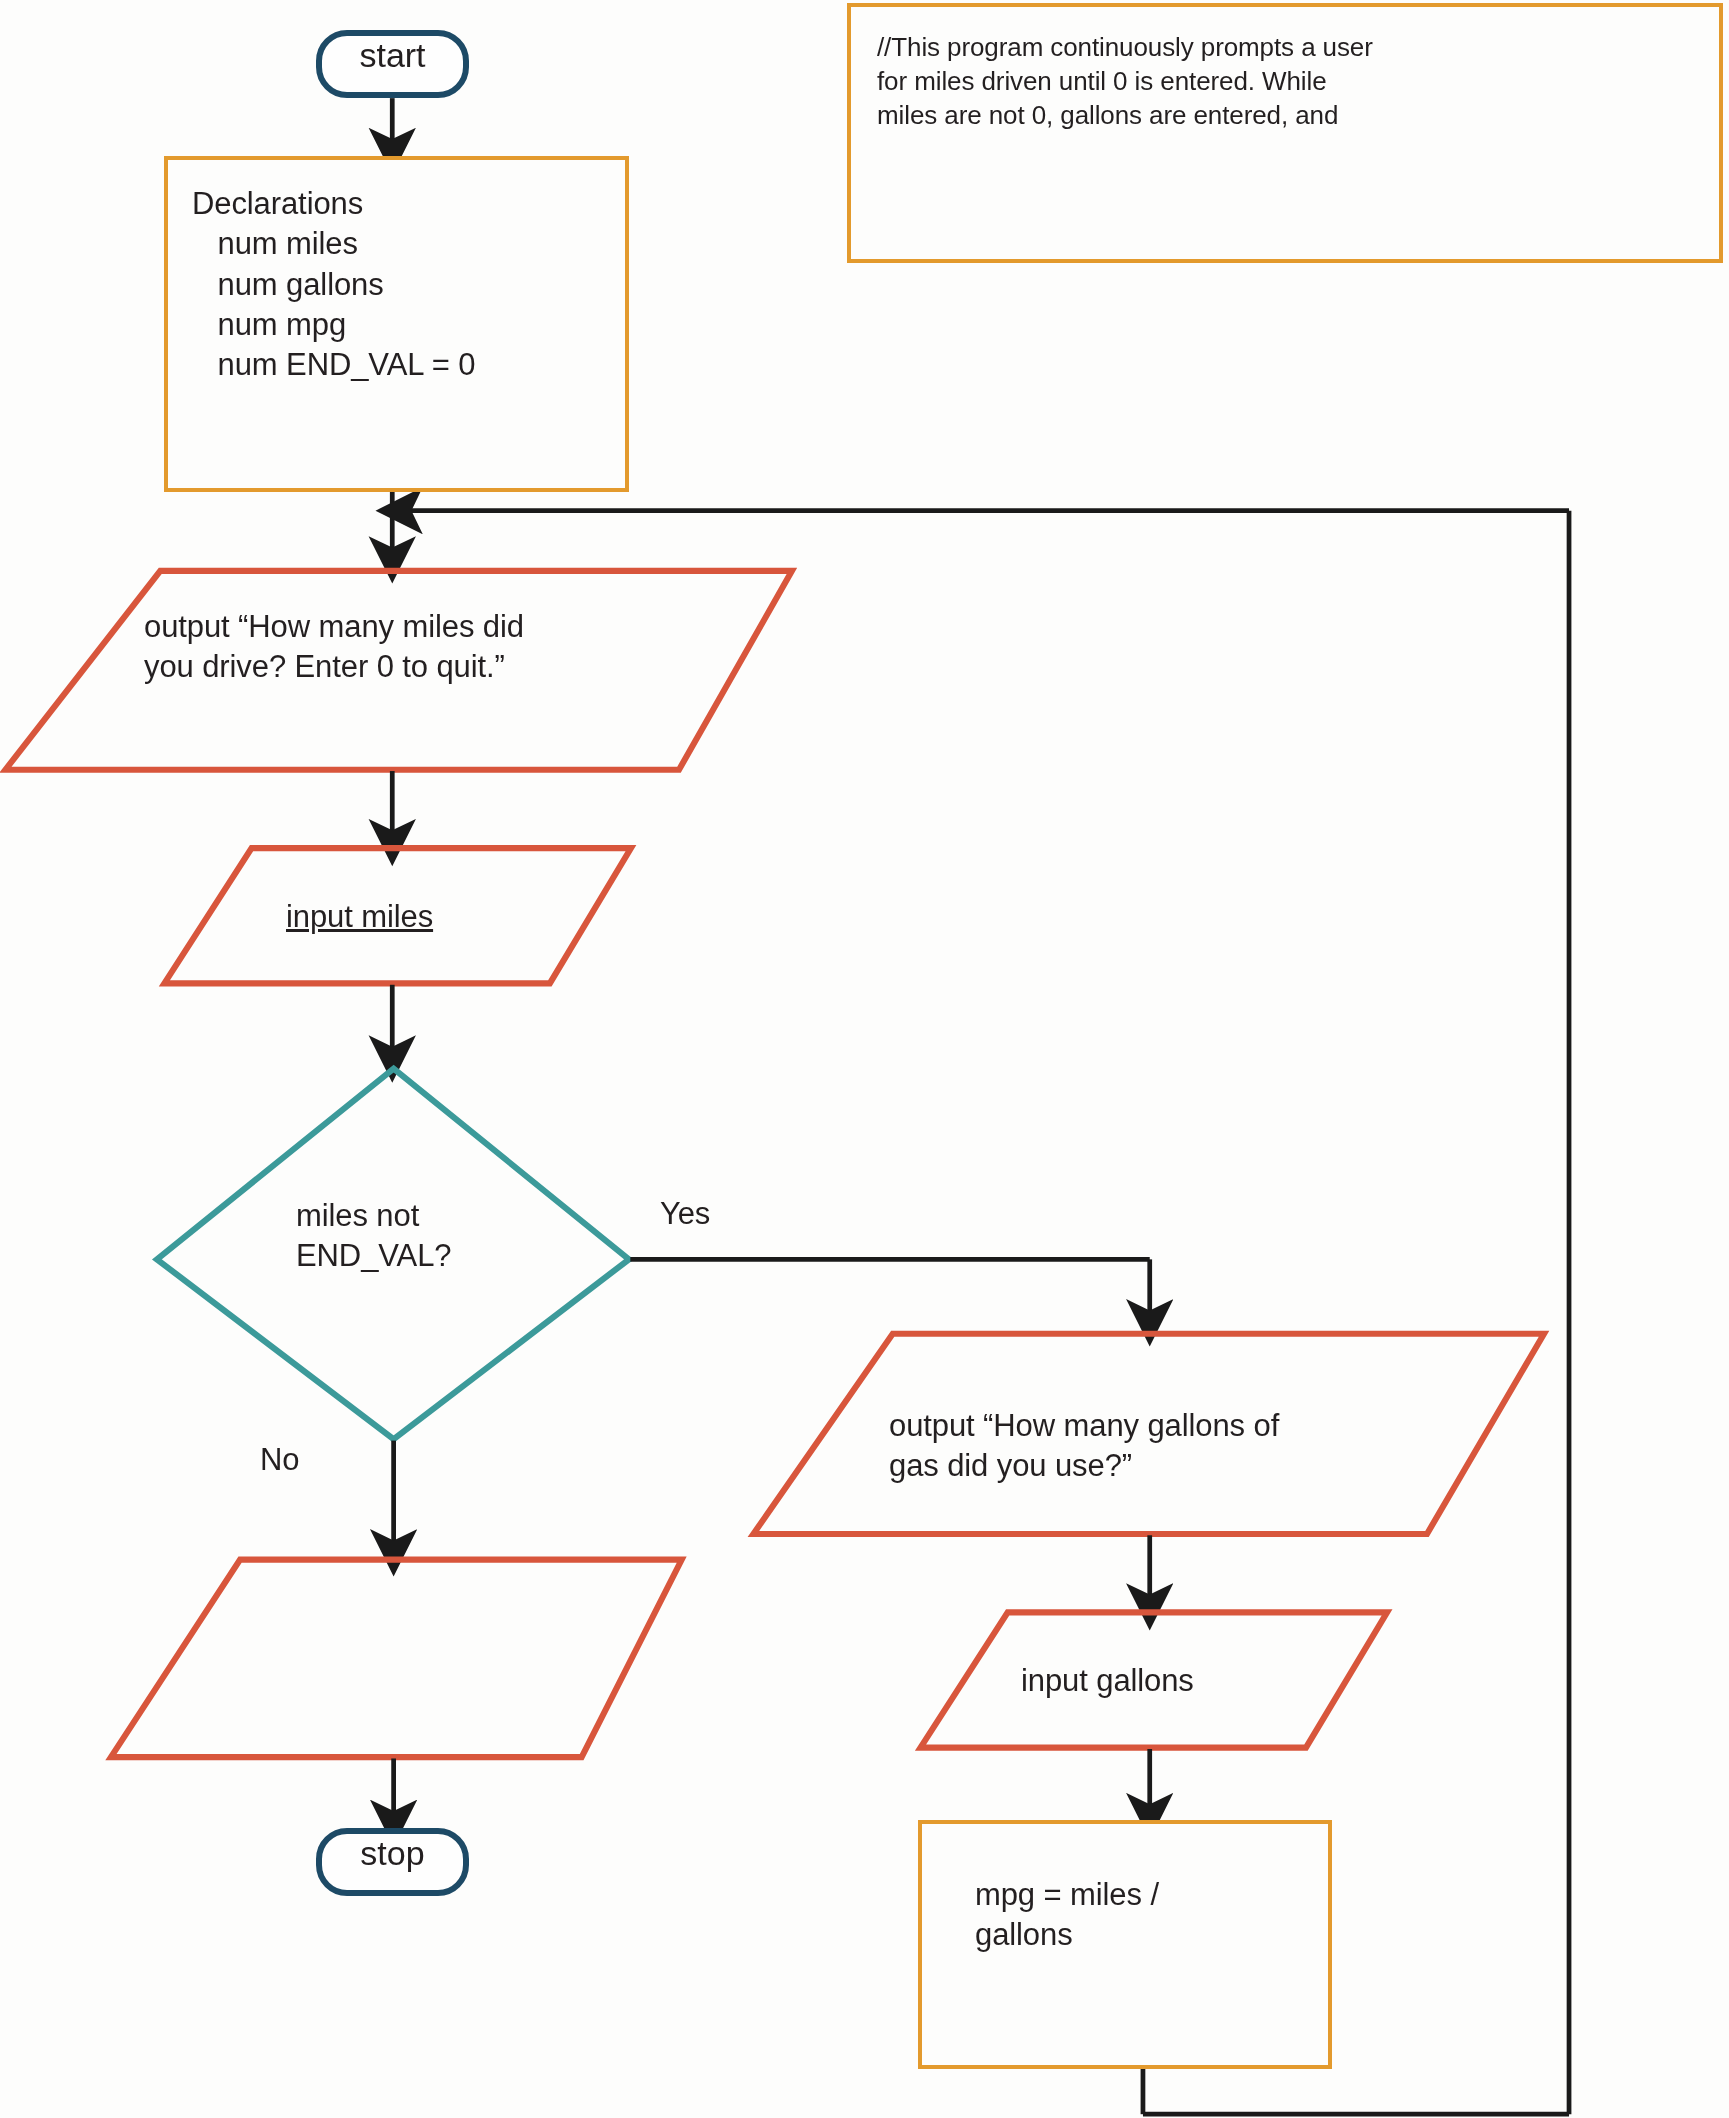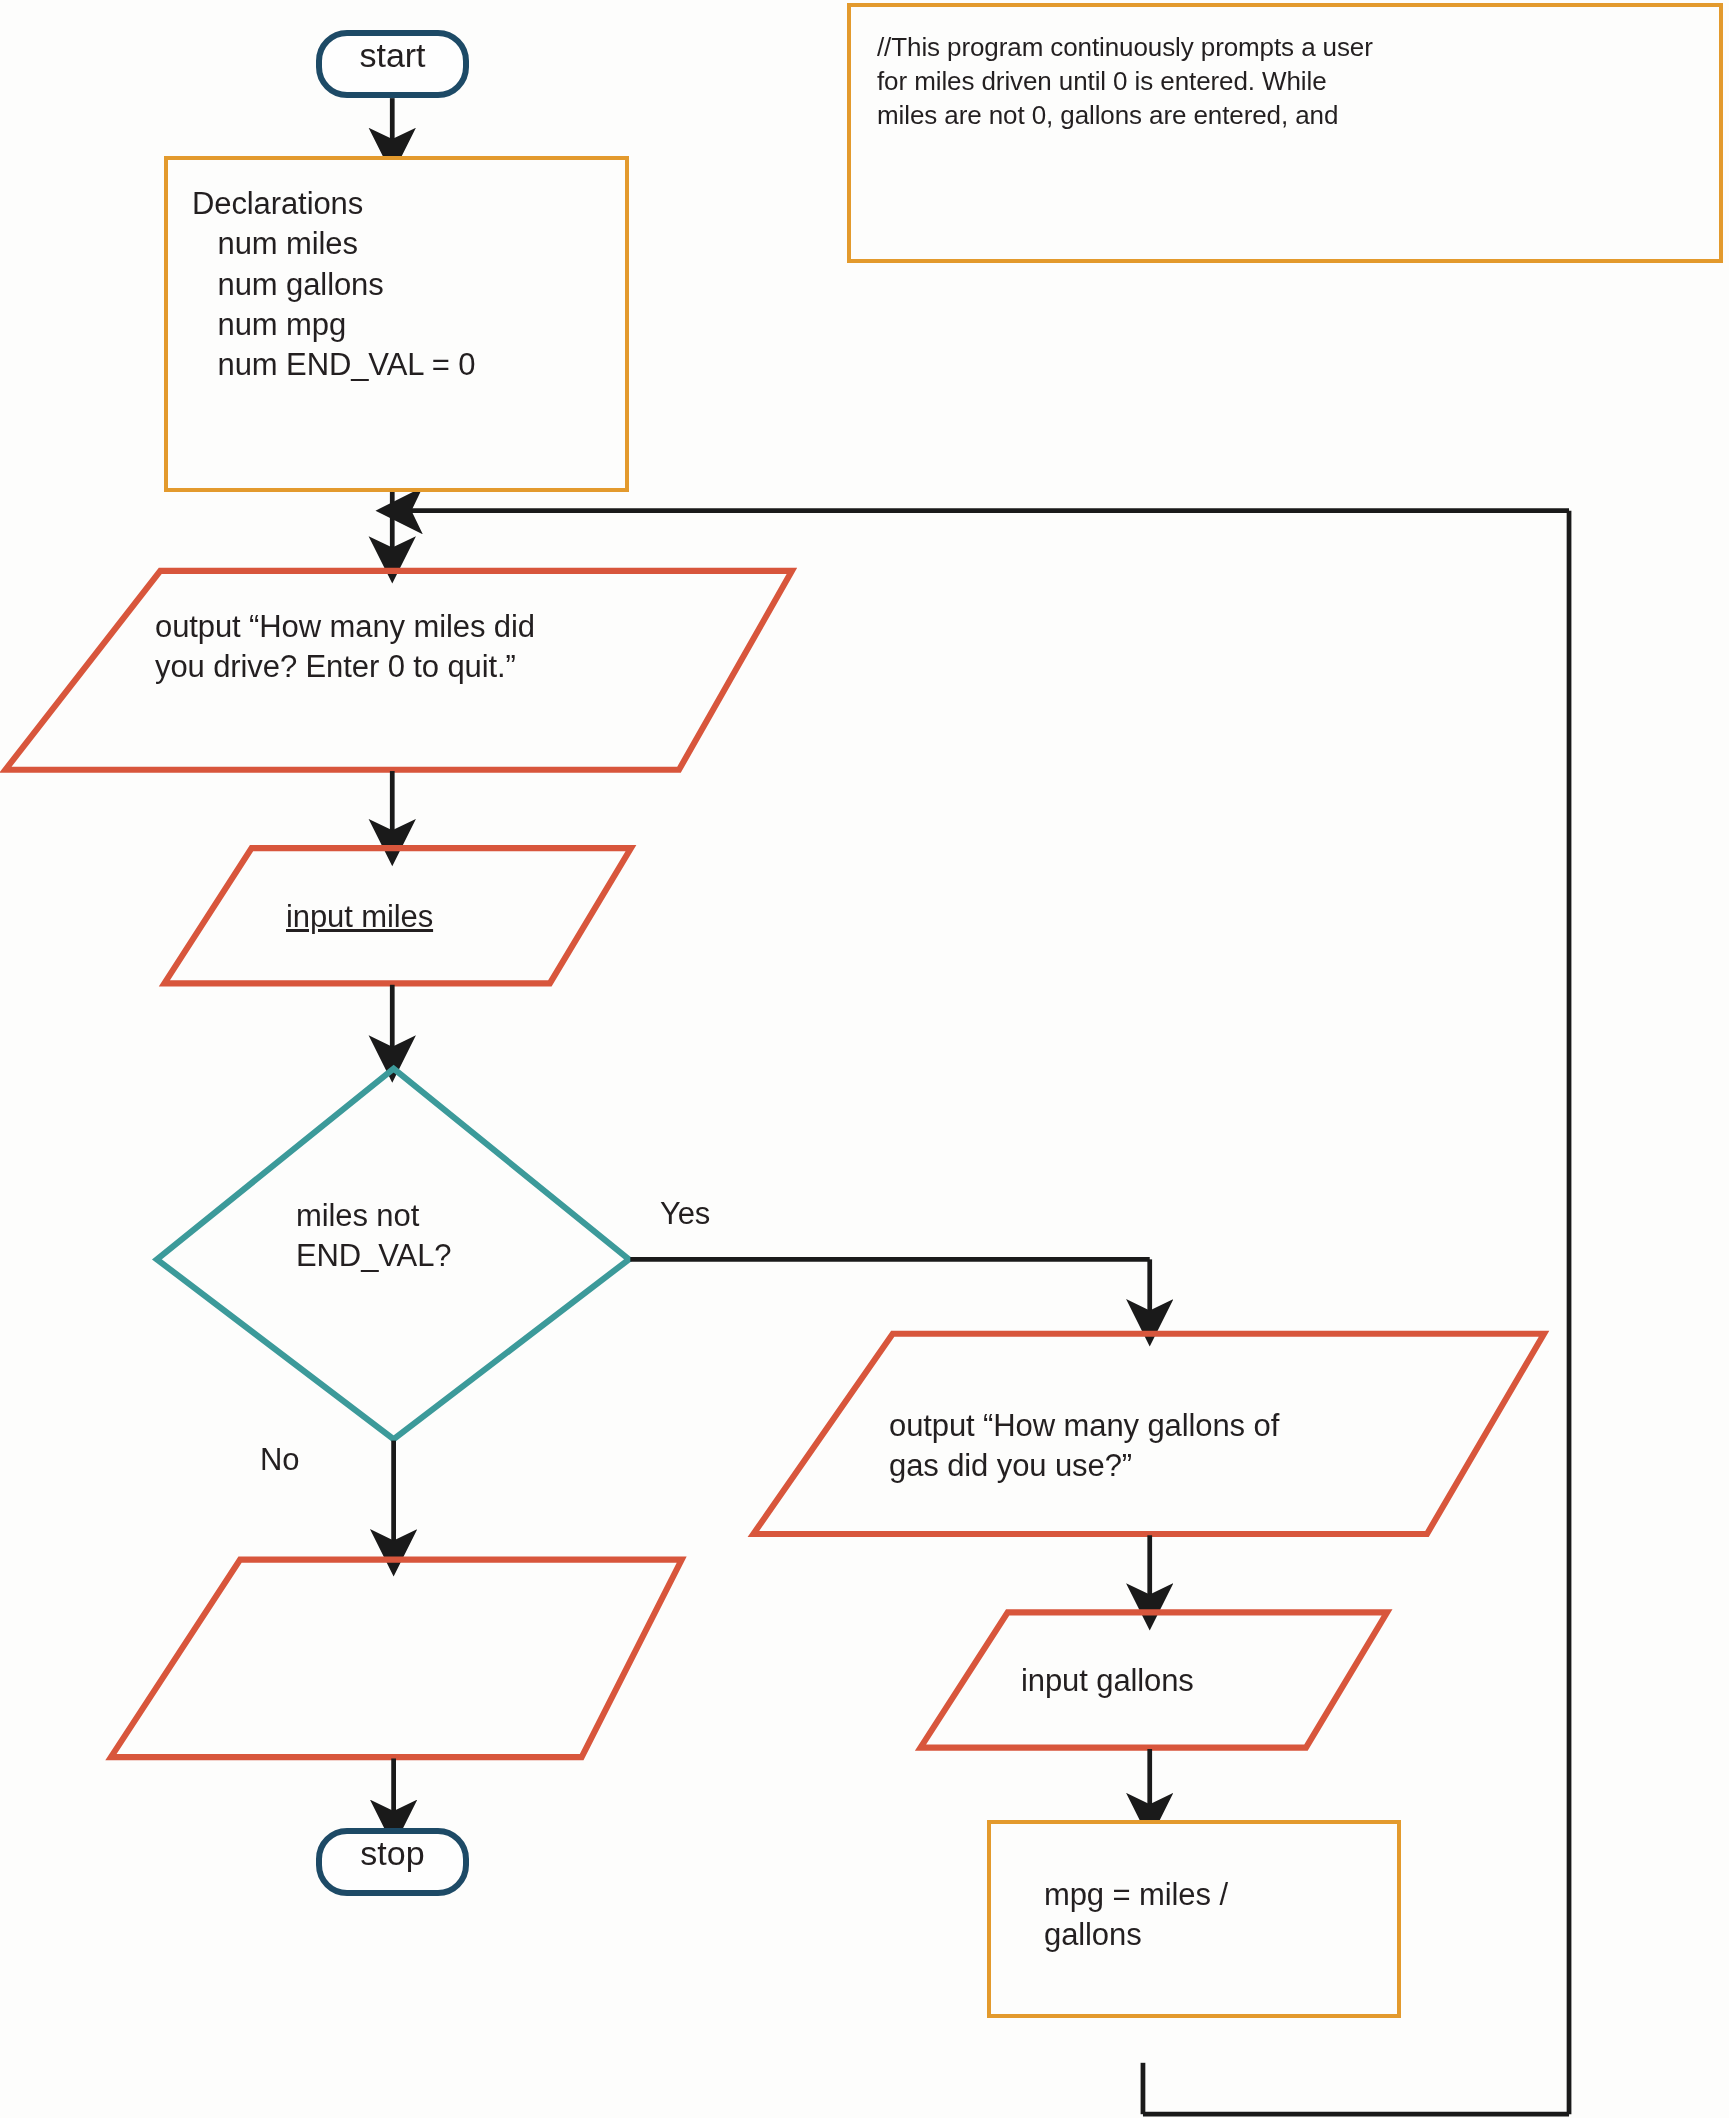--- a/index.html
+++ b/index.html
@@ -79,21 +79,21 @@
 
   <div class="node rect" style="left:164px;top:156px;width:465px;height:336px;flex-direction:column;">
     <div class="txt" style="left:24px;top:24px;width:433px;"><span>Declarations</span><br><span>   num miles</span><br><span>   num gallons</span><br><span>   num mpg</span><br><span>   num END_VAL = 0</span></div>
   </div>
 
   <div class="node rect" style="left:847px;top:2.7px;width:876px;height:260px;">
     <div class="txt" style="left:26px;top:23px;width:832px;font-size:26px;line-height:1.32;"><span>//This program continuously prompts a user</span><br><span>for miles driven until 0 is entered. While</span><br><span>miles are not 0, gallons are entered, and</span><br></div>
   </div>
 
   <div class="holder" style="left:144px;top:607px;width:582px;">
-    <div class="txt" style="position:static;margin-left:11px;"><span>output “How many miles did</span><br><span>you drive? Enter 0 to quit.”</span></div>
+    <div class="txt" style="position:static;"><span>output “How many miles did</span><br><span>you drive? Enter 0 to quit.”</span></div>
   </div>
 
   <div class="holder" style="left:286px;top:897px;width:284px;">
     <div class="txt" style="position:static;text-align:left;text-decoration:underline;">input miles</div>
   </div>
 
   <div class="holder" style="left:296px;top:1196px;width:257px;">
     <div class="txt" style="position:static;text-align:left;"><span>miles not</span><br><span>END_VAL?</span></div>
   </div>
 
@@ -106,18 +106,18 @@
   </div>
 
   <div class="holder" style="left:889px;top:1370px;width:582px;margin-top:36px;">
     <div class="txt" style="position:static;"><span>output “How many gallons of</span><br><span>gas did you use?”</span></div>
   </div>
 
   <div class="holder" style="left:1021px;top:1661px;width:270px;">
     <div class="txt" style="position:static;text-align:left;">input gallons</div>
   </div>
 
-  <div class="node rect" style="left:987px;top:1820px;width:414px;height:198px;">
+  <div class="node rect" style="left:918px;top:1820px;width:414px;height:249px;">
     <div class="txt" style="left:53px;top:51px;width:338px;"><span>mpg = miles /</span><br><span>gallons</span></div>
   </div>
 
 </div>
 
 
 </body></html>

